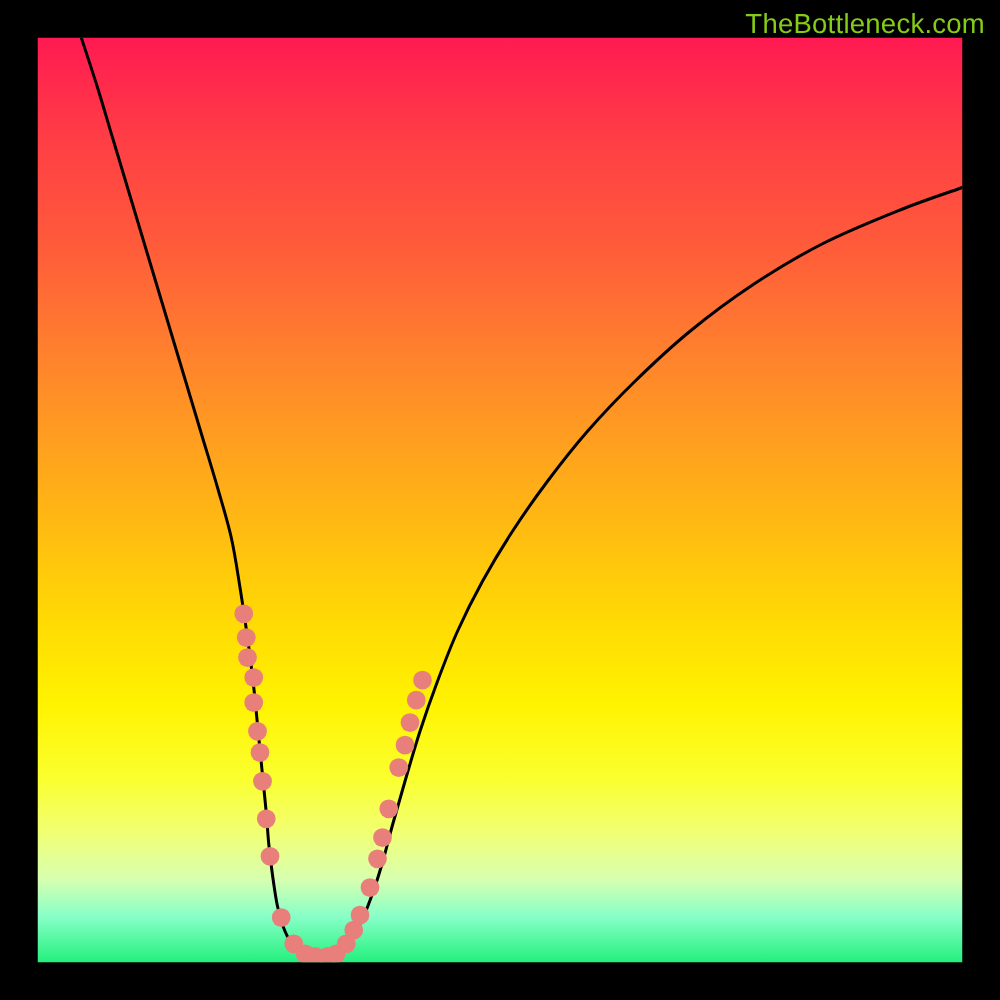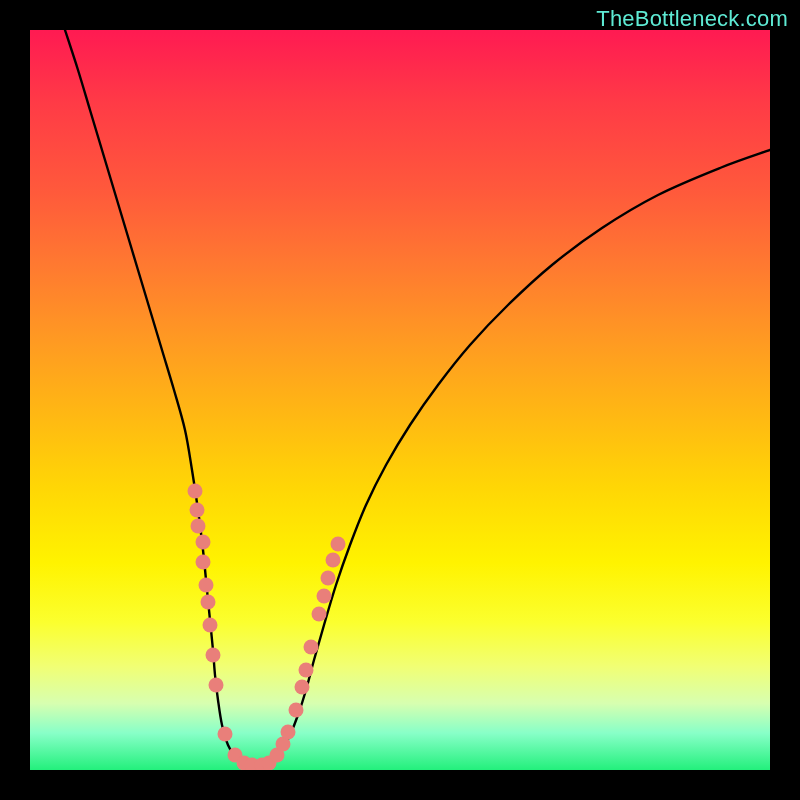--- a/index.html
+++ b/index.html
@@ -43,21 +43,21 @@
       #f1ff74 86%,
       #d7ffb0 91%,
       #88ffc8 95%,
       #23f07c 100%
     );
   }
   .watermark {
     position: absolute;
     top: 6px;
     right: 12px;
-    color: #5eead4;
+    color: #84cc16;
     font-size: 22px;
     font-weight: 500;
     letter-spacing: 0.2px;
     user-select: none;
   }
   svg.curve {
     position: absolute;
     inset: 0;
   }
 </style>

